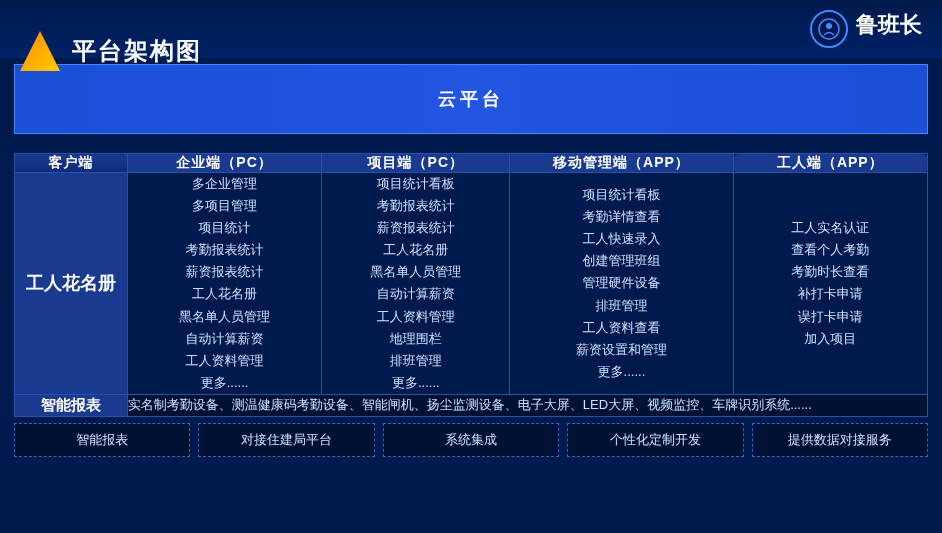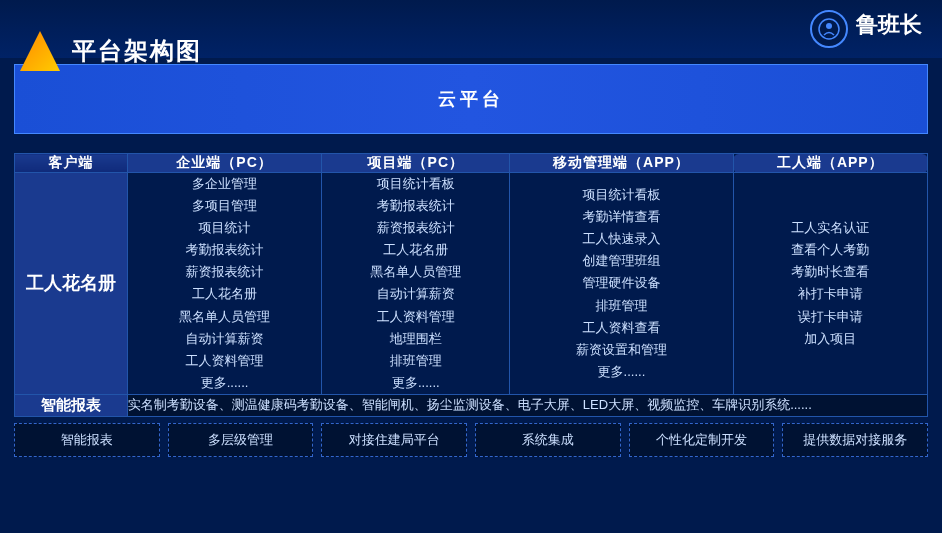--- a/index.html
+++ b/index.html
@@ -265,20 +265,19 @@
 
     <tr>
       <td class="row-label-hardware">智能报表</td>
       <td colspan="4" class="hardware-cell">实名制考勤设备、测温健康码考勤设备、智能闸机、扬尘监测设备、电子大屏、LED大屏、视频监控、车牌识别系统......</td>
     </tr>
   </tbody>
     </table>
 
   <div class="bottom-tags">
     <div class="bottom-tag">智能报表</div>
-    <div class="bottom-tag">多层级管理</div>
     <div class="bottom-tag">对接住建局平台</div>
     <div class="bottom-tag">系统集成</div>
     <div class="bottom-tag">个性化定制开发</div>
     <div class="bottom-tag">提供数据对接服务</div>
   </div>
 
 </div>
 
 </body></html>

